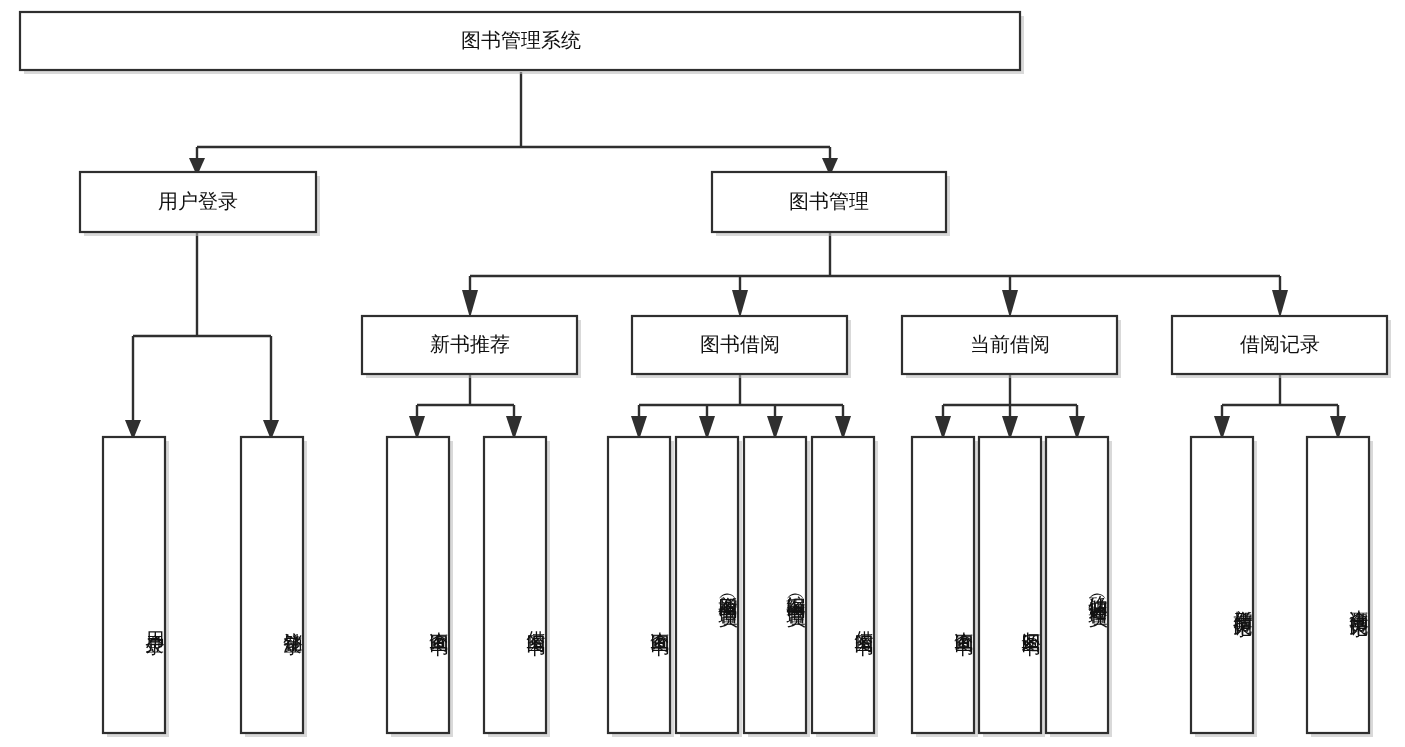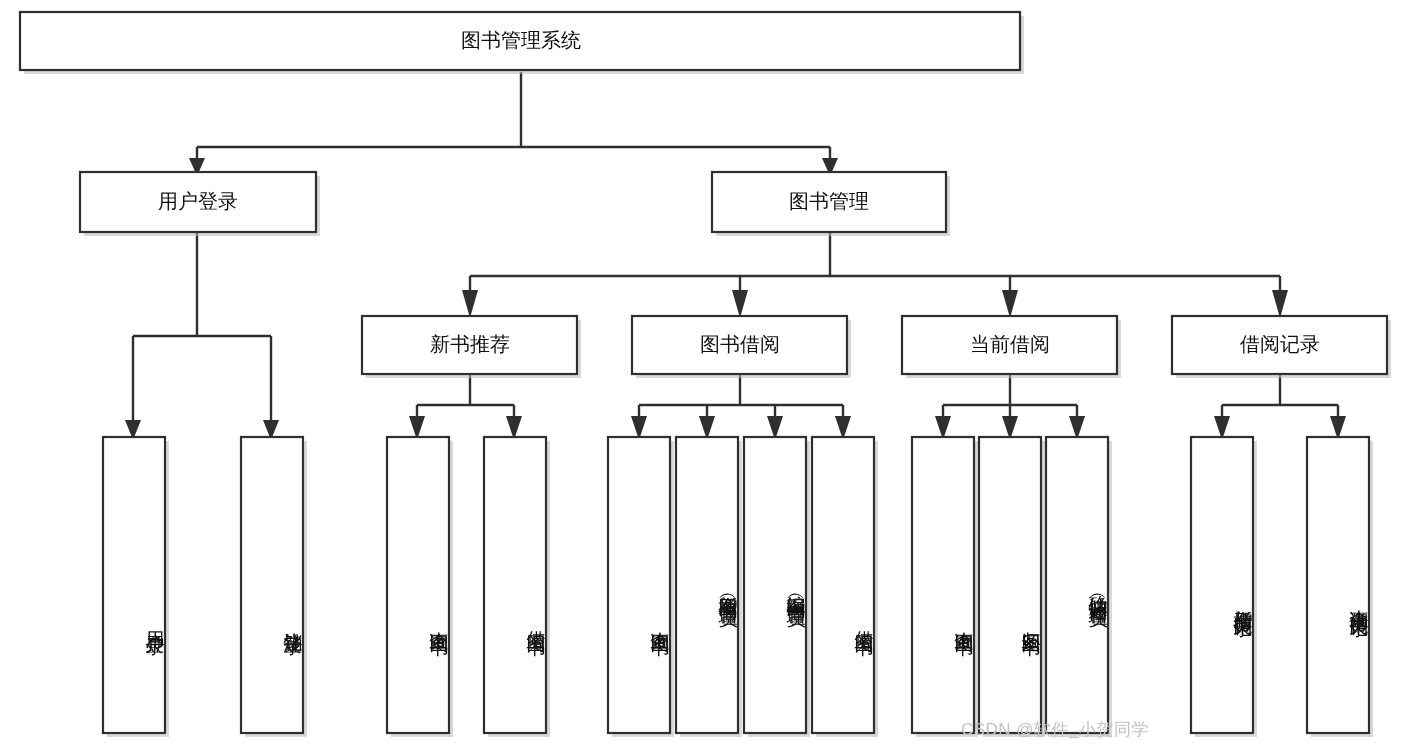--- a/index.html
+++ b/index.html
@@ -205,14 +205,13 @@
   <div class="vlabel" style="left:744px; top:444px; width:62px; height:290px;">编辑图书（管理员）</div>
   <div class="vlabel" style="left:812px; top:505px; width:62px; height:230px;">借阅图书</div>
 
   <div class="vlabel" style="left:912px; top:505px; width:62px; height:230px;">查询图书</div>
   <div class="vlabel" style="left:979px; top:505px; width:62px; height:230px;">归还图书</div>
   <div class="vlabel" style="left:1046px; top:444px; width:62px; height:290px;">确认归还（管理员）</div>
 
   <div class="vlabel" style="left:1191px; top:470px; width:62px; height:260px;">新增借阅记录</div>
   <div class="vlabel" style="left:1307px; top:470px; width:62px; height:260px;">查询借阅记录</div>
 
-  <div class="watermark">CSDN @软件_小贺同学</div>
 </div>
 
 </body></html>

